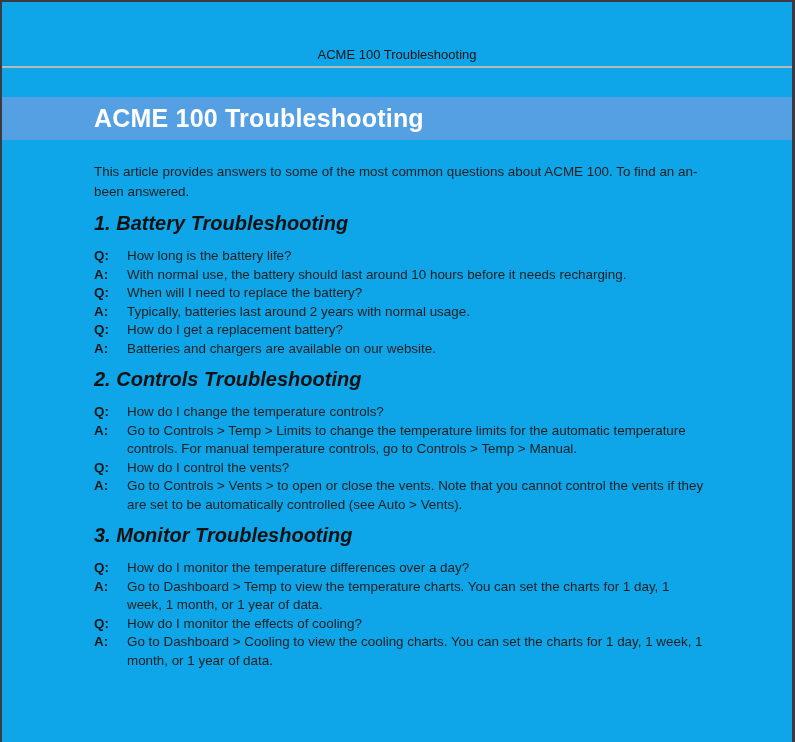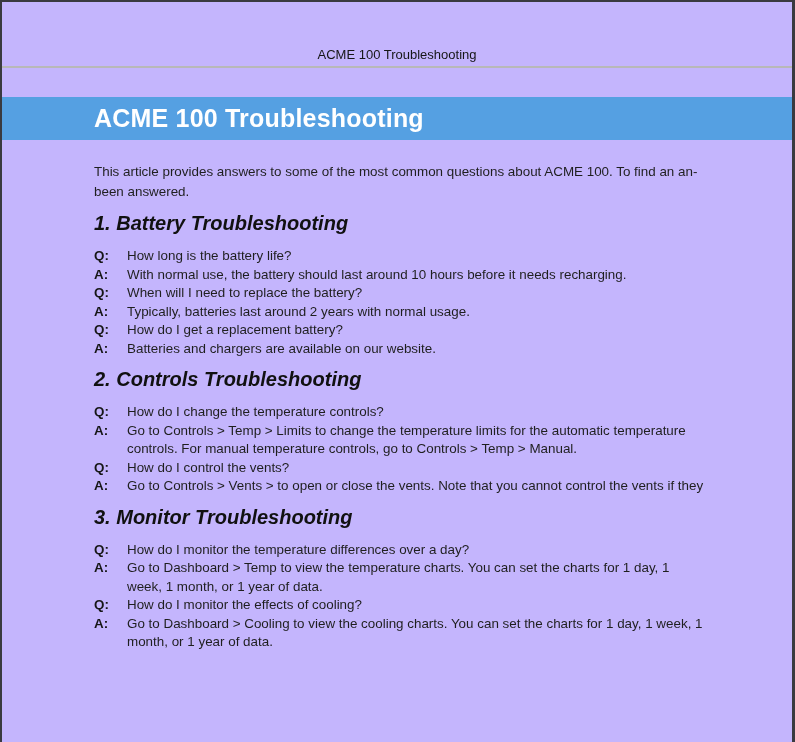--- a/index.html
+++ b/index.html
@@ -6,21 +6,21 @@
     margin: 0;
     padding: 0;
     background: #ffffff;
     font-family: "Liberation Sans", sans-serif;
   }
   .page {
     position: relative;
     width: 795px;
     height: 742px;
     box-sizing: border-box;
-    background: #c4b5fd;
+    background: #0ea5e9;
     border-top: 2px solid #3a3a40;
     border-left: 2px solid #3a3a40;
     border-right: 3px solid #3a3a40;
     overflow: hidden;
     color: #1f1f1f;
   }
   .running-header {
     height: 64px;
     display: flex;
     justify-content: center;
@@ -165,20 +165,21 @@
           <div class="qa-row">
             <span class="qa-label">Q:</span>
             <div class="qa-text">
               <div class="qa-line">How do I control the vents?</div>
             </div>
           </div>
           <div class="qa-row">
             <span class="qa-label">A:</span>
             <div class="qa-text">
               <div class="qa-line">Go to Controls &gt; Vents &gt; to open or close the vents. Note that you cannot control the vents if they</div>
+              <div class="qa-line">are set to be automatically controlled (see Auto &gt; Vents).</div>
             </div>
           </div>
         </section>
         <section>
           <h2 class="section-heading">3. Monitor Troubleshooting</h2>
           <div class="qa-row">
             <span class="qa-label">Q:</span>
             <div class="qa-text">
               <div class="qa-line">How do I monitor the temperature differences over a day?</div>
             </div>

